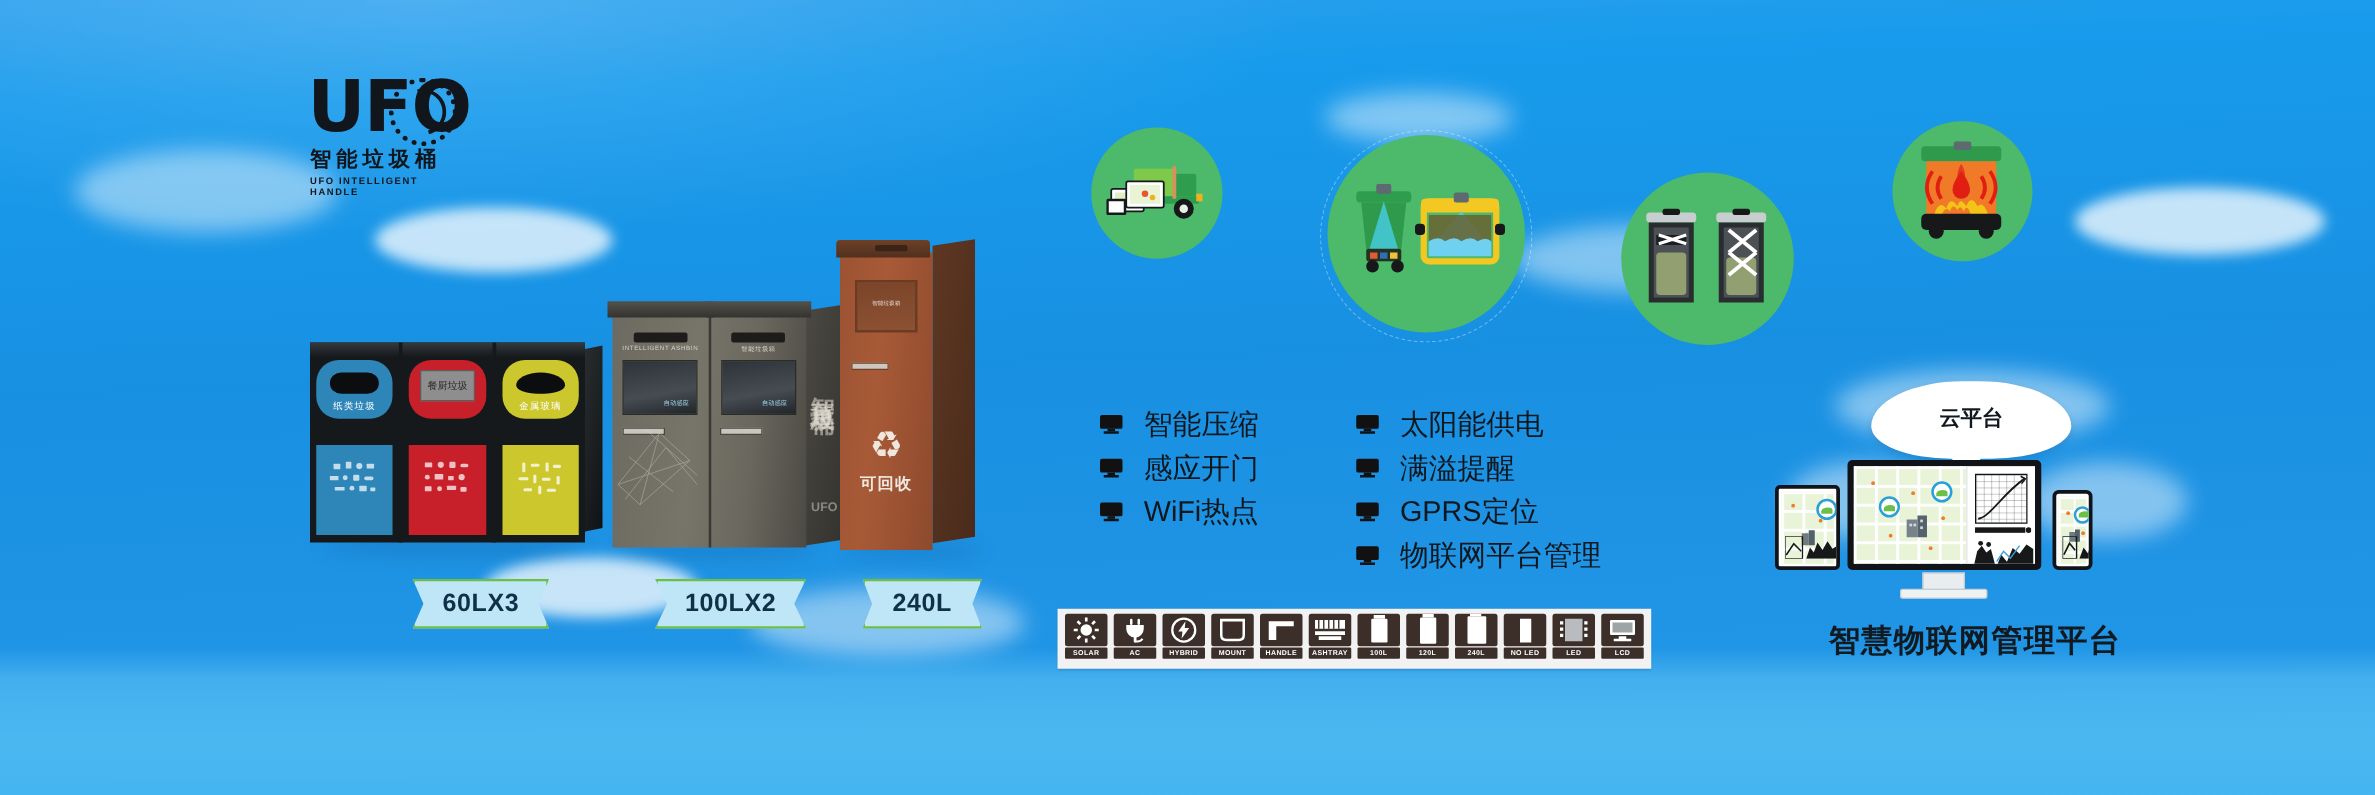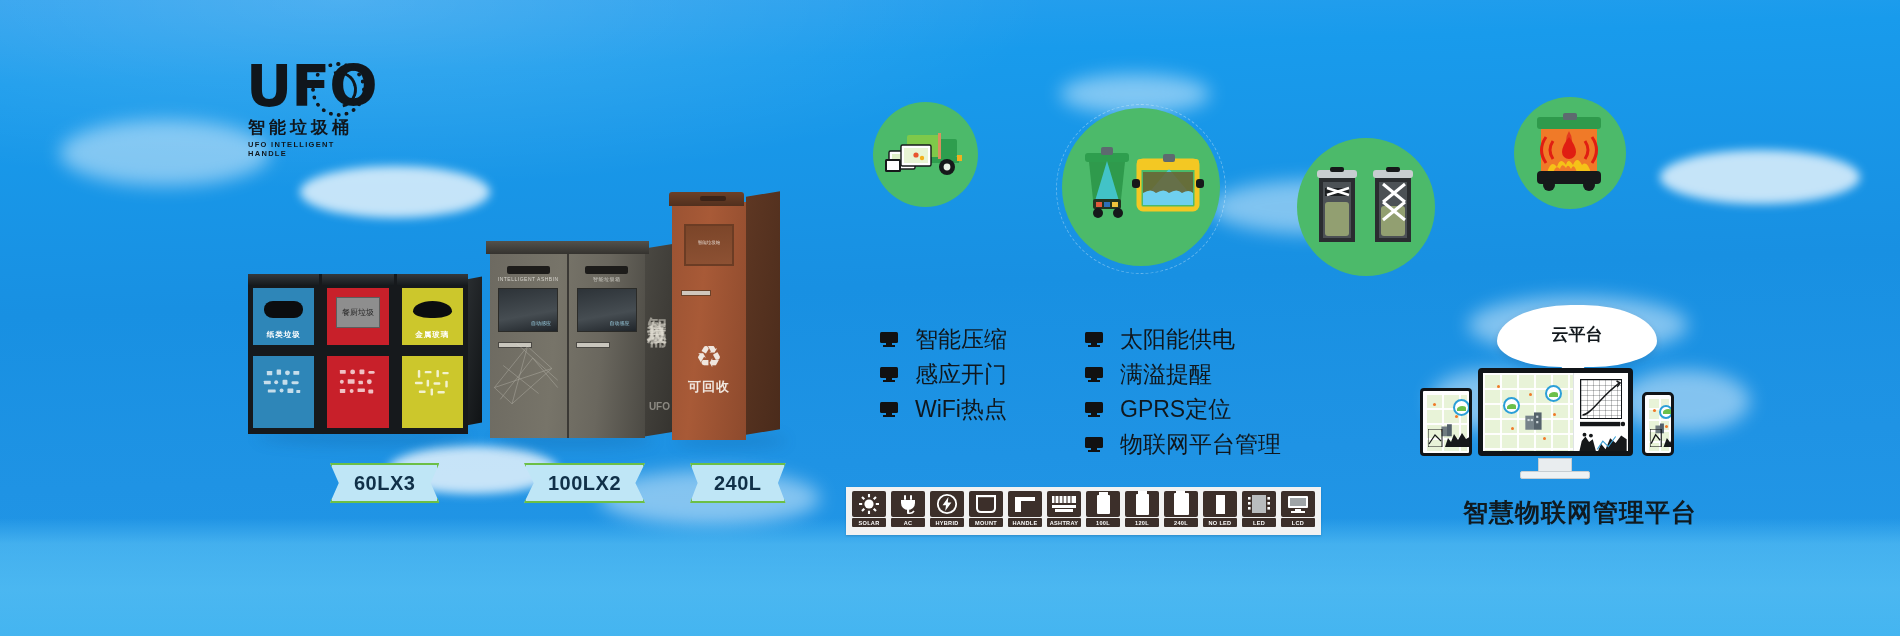--- a/index.html
+++ b/index.html
@@ -87,30 +87,30 @@
 
   
   #bin-triple { left: 248px; top: 274px; width: 220px; height: 160px; }
   #bin-triple .body { position: absolute; inset: 0; display: flex; background: #16191c; }
   #bin-triple .col { flex: 1; border-right: 3px solid #16191c; position: relative; }
   #bin-triple .col:last-child { border-right: 0; }
   #bin-triple .hood {
     position: absolute; left: 0; right: 0; top: 0; height: 12px;
     background: linear-gradient(180deg,#34393d,#14181b);
   }
-  #bin-triple .upper { position: absolute; left: 5px; right: 5px; top: 14px; height: 57px; }
+  #bin-triple .upper { position: absolute; left: 5px; right: 5px; top: 14px; height: 47px; border-radius: 18px; }
   #bin-triple .lower { position: absolute; left: 5px; right: 5px; top: 82px; bottom: 6px; }
   #bin-triple .slot {
     position: absolute; left: 18%; right: 18%; top: 22%;
     height: 17px; background: #0b0d0f; border-radius: 9px/8px;
   }
   #bin-triple .slot.cloudy { border-radius: 50% 50% 44% 44% / 60% 60% 40% 40%; }
   #bin-triple .panel-label {
     position: absolute; left: 0; right: 0; bottom: 5px;
-    text-align: center; font-size: 7.5px; color: #fff; letter-spacing: 1px; font-weight: bold;
+    text-align: center; font-size: 7.5px; color: #fff; letter-spacing: 1px;
   }
   #bin-triple .screen {
     position: absolute; left: 14%; right: 14%; top: 16%; height: 54%;
     background: #8e8e8e; border: 1px solid #5d5d5d;
     display: flex; align-items: center; justify-content: center;
     font-size: 8px; color: #2a2a2a;
   }
   #bin-triple .litter {
     position: absolute; inset: 14% 10%;
     opacity: .85;

